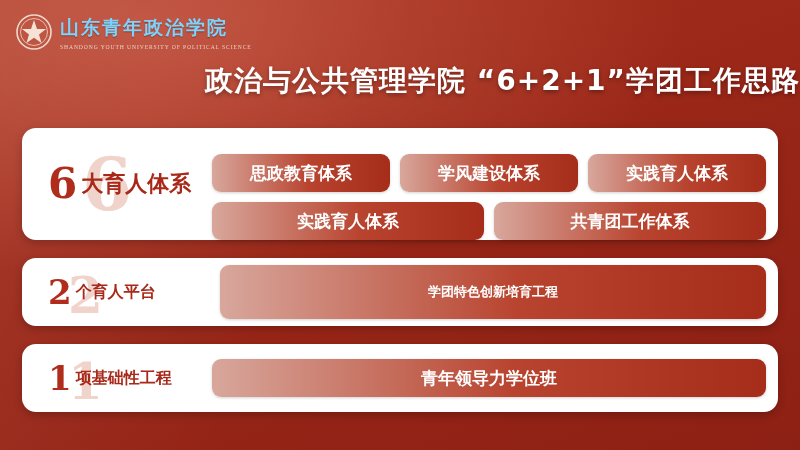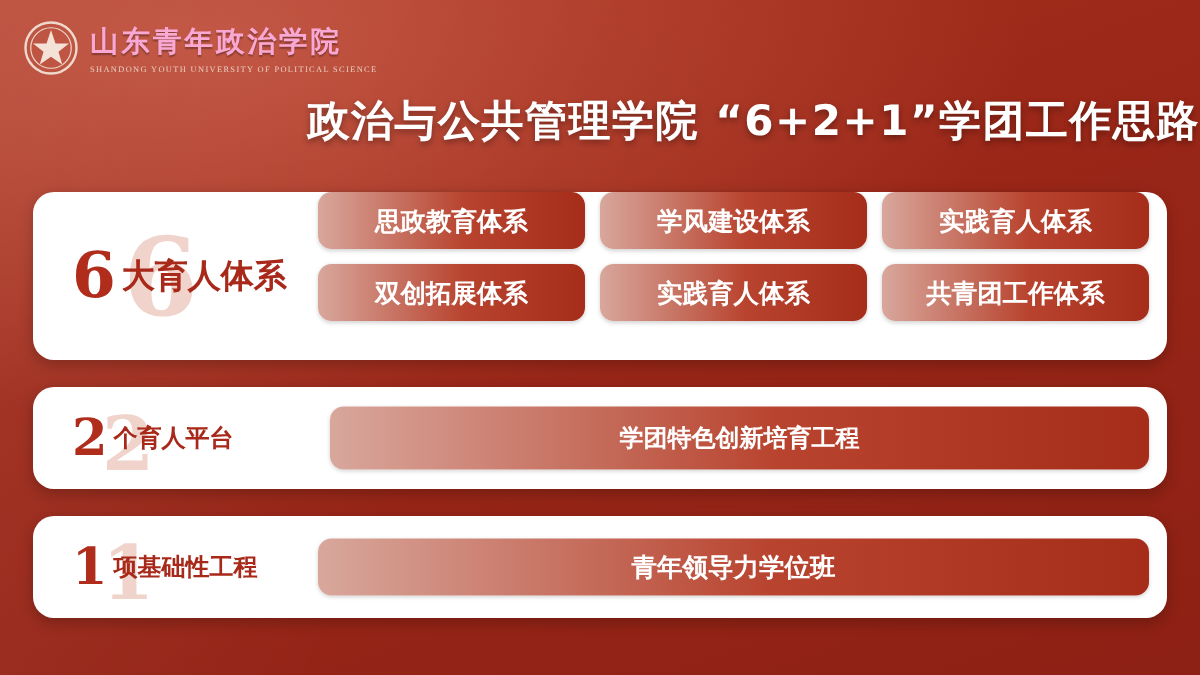--- a/index.html
+++ b/index.html
@@ -22,21 +22,21 @@
 
   
   .logo{
     position:absolute;left:14px;top:8px;width:230px;height:48px;
     display:flex;align-items:center;gap:6px;
   }
   .logo-mark{width:40px;height:40px;position:relative;flex:0 0 auto;}
   .logo-text{display:flex;flex-direction:column;justify-content:center;}
   .logo-cn{
     font-family:"DejaVu Serif","Liberation Serif",serif;
-    color:#f9a8d4;font-size:19px;letter-spacing:2px;font-weight:700;
+    color:#7dd3fc;font-size:19px;letter-spacing:2px;font-weight:700;
     text-shadow:0 1px 1px rgba(0,0,0,.3);
     white-space:nowrap;
   }
   .logo-en{
     color:#e9cfc2;font-size:5.6px;letter-spacing:.9px;white-space:nowrap;margin-top:3px;
     font-family:"Liberation Serif",serif;
   }
 
   
   .title{
@@ -78,33 +78,33 @@
   #card2 .num{font-size:34px;}
   #card1 .num{font-size:34px;}
   .ltext{
     color:#a8291a;font-weight:700;position:relative;z-index:2;white-space:nowrap;
   }
   #card6 .ltext{font-size:22px;text-align:right;}
   #card2 .ltext{font-size:16px;}
   #card1 .ltext{font-size:16px;}
 
   .pillwrap{position:absolute;top:0;height:100%;right:12px;}
-  #card6 .pillwrap{left:190px;display:flex;flex-direction:column;justify-content:flex-start;gap:10px;}
+  #card6 .pillwrap{left:190px;display:flex;flex-direction:column;justify-content:flex-end;gap:10px;}
   .prow{display:flex;gap:10px;}
   .pill{
     flex:1;border-radius:9px;
     display:flex;align-items:center;justify-content:center;
     color:#ffffff;font-weight:700;white-space:nowrap;
     background:linear-gradient(90deg,#d8a79c 0%,#b8432e 55%,#a52d1a 100%);
     box-shadow:0 1px 3px rgba(0,0,0,.18);
   }
   #card6 .pill{height:38px;font-size:17px;}
   #card2 .pillwrap{left:198px;display:flex;align-items:center;}
   #card2 .prow{width:100%;}
-  #card2 .pill{height:42px;font-size:16px;}
+  #card2 .pill{height:54px;font-size:13px;}
   #card1 .pillwrap{left:190px;display:flex;align-items:center;}
   #card1 .prow{width:100%;}
   #card1 .pill{height:38px;font-size:17px;}
 </style>
 </head>
 <body>
 
 <div class="bg"></div>
 
 <div class="logo">
@@ -129,21 +129,20 @@
     <span class="num">6</span>
     <span class="ltext">大育人体系</span>
   </div>
   <div class="pillwrap">
     <div class="prow">
       <div class="pill">思政教育体系</div>
       <div class="pill">学风建设体系</div>
       <div class="pill">实践育人体系</div>
     </div>
     <div class="prow">
-      <div class="pill">双创拓展体系</div>
       <div class="pill">实践育人体系</div>
       <div class="pill">共青团工作体系</div>
     </div>
   </div>
 </div>
 
 <div class="card" id="card2">
   <div class="ghost">2</div>
   <div class="label">
     <span class="num">2</span>

